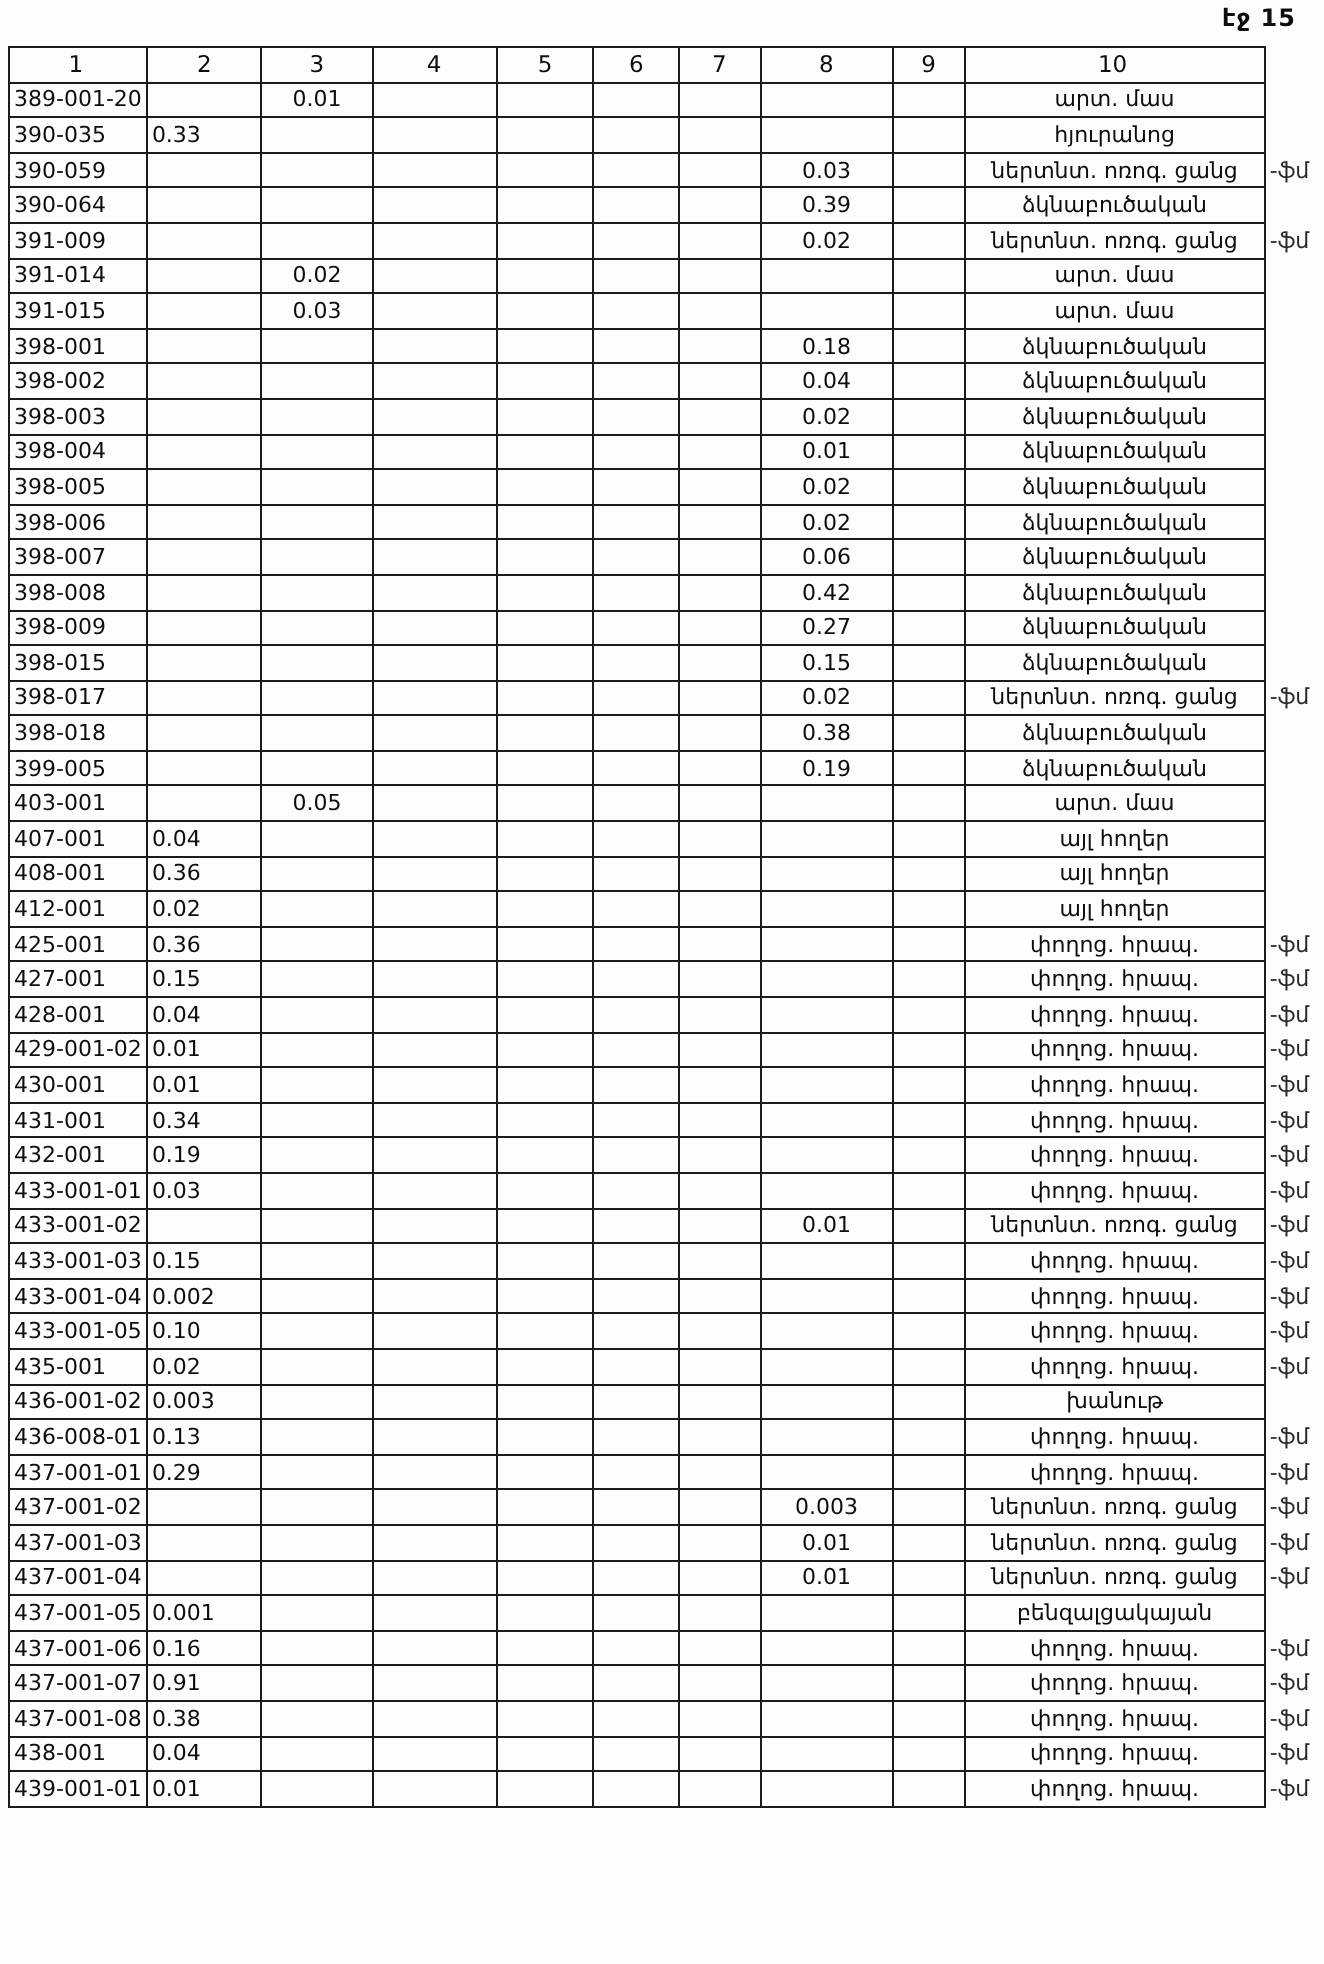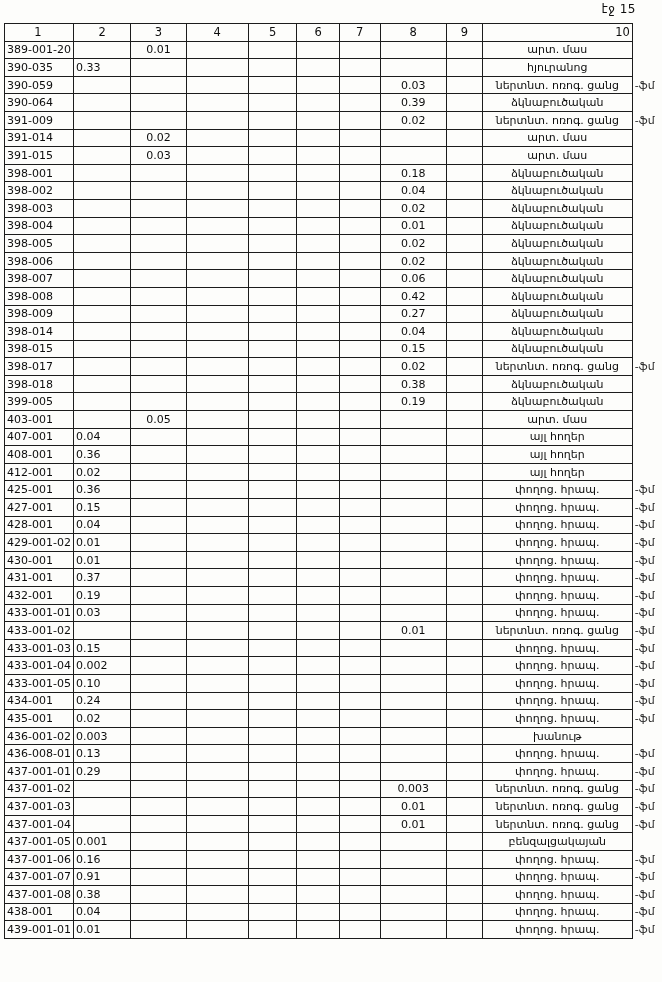--- a/index.html
+++ b/index.html
@@ -6,23 +6,23 @@
   body {
     width: 662px; height: 982px;
     background: #fdfdfb;
     font-family: "DejaVu Sans", sans-serif;
     color: #0d0d0d;
     position: relative;
     overflow: hidden;
   }
   .page-label {
     position: absolute;
-    top: 2px; right: 26px;
+    top: 2px; right: 14px;
     font-size: 12px;
-    font-weight: normal;
+    font-weight: bold;
     letter-spacing: 0.5px;
     padding-left: 27px;
   }
   .table-wrap {
     position: absolute;
     top: 23px; left: 4px;
   }
   table.grid {
     border-collapse: collapse;
     table-layout: fixed;
@@ -42,21 +42,21 @@
   .c2  { width: 57px;  text-align: left; }
   .c3  { width: 56px;  text-align: center; }
   .c4  { width: 68px; }
   .c5  { width: 52px; }
   .c6  { width: 44px; }
   .c7  { width: 42px; }
   .c8  { width: 68px;  text-align: center; }
   .c9  { width: 36px; }
   .c10 { width: 150px; text-align: center; padding-left: 4px; font-size: 10.5px; }
   th.c1 { text-align: center; padding-left: 0; }
-  th.c10 { text-align: right; padding-left: 0; font-size: 11.5px; }
+  th.c10 { text-align: center; padding-left: 0; font-size: 11.5px; }
   .margin-cell {
     border: none !important;
     width: 25px;
     font-size: 9px;
     text-align: left;
     padding-left: 3px;
     color: #2a2a2a;
     background: transparent;
     margin-left: 48px;
   }
@@ -286,33 +286,20 @@
             <td class="c4"></td>
             <td class="c5"></td>
             <td class="c6"></td>
             <td class="c7"></td>
             <td class="c8">0.27</td>
             <td class="c9"></td>
             <td class="c10">ձկնաբուծական</td>
             <td class="margin-cell"></td>
           </tr>
           <tr>
-            <td class="c1">398-014</td>
-            <td class="c2"></td>
-            <td class="c3"></td>
-            <td class="c4"></td>
-            <td class="c5"></td>
-            <td class="c6"></td>
-            <td class="c7"></td>
-            <td class="c8">0.04</td>
-            <td class="c9"></td>
-            <td class="c10">ձկնաբուծական</td>
-            <td class="margin-cell"></td>
-          </tr>
-          <tr>
             <td class="c1">398-015</td>
             <td class="c2"></td>
             <td class="c3"></td>
             <td class="c4"></td>
             <td class="c5"></td>
             <td class="c6"></td>
             <td class="c7"></td>
             <td class="c8">0.15</td>
             <td class="c9"></td>
             <td class="c10">ձկնաբուծական</td>
@@ -469,21 +456,21 @@
             <td class="c5"></td>
             <td class="c6"></td>
             <td class="c7"></td>
             <td class="c8"></td>
             <td class="c9"></td>
             <td class="c10">փողոց. հրապ.</td>
             <td class="margin-cell">-ֆմ</td>
           </tr>
           <tr>
             <td class="c1">431-001</td>
-            <td class="c2">0.37</td>
+            <td class="c2">0.34</td>
             <td class="c3"></td>
             <td class="c4"></td>
             <td class="c5"></td>
             <td class="c6"></td>
             <td class="c7"></td>
             <td class="c8"></td>
             <td class="c9"></td>
             <td class="c10">փողոց. հրապ.</td>
             <td class="margin-cell">-ֆմ</td>
           </tr>
@@ -548,33 +535,20 @@
             <td class="c6"></td>
             <td class="c7"></td>
             <td class="c8"></td>
             <td class="c9"></td>
             <td class="c10">փողոց. հրապ.</td>
             <td class="margin-cell">-ֆմ</td>
           </tr>
           <tr>
             <td class="c1">433-001-05</td>
             <td class="c2">0.10</td>
-            <td class="c3"></td>
-            <td class="c4"></td>
-            <td class="c5"></td>
-            <td class="c6"></td>
-            <td class="c7"></td>
-            <td class="c8"></td>
-            <td class="c9"></td>
-            <td class="c10">փողոց. հրապ.</td>
-            <td class="margin-cell">-ֆմ</td>
-          </tr>
-          <tr>
-            <td class="c1">434-001</td>
-            <td class="c2">0.24</td>
             <td class="c3"></td>
             <td class="c4"></td>
             <td class="c5"></td>
             <td class="c6"></td>
             <td class="c7"></td>
             <td class="c8"></td>
             <td class="c9"></td>
             <td class="c10">փողոց. հրապ.</td>
             <td class="margin-cell">-ֆմ</td>
           </tr>

